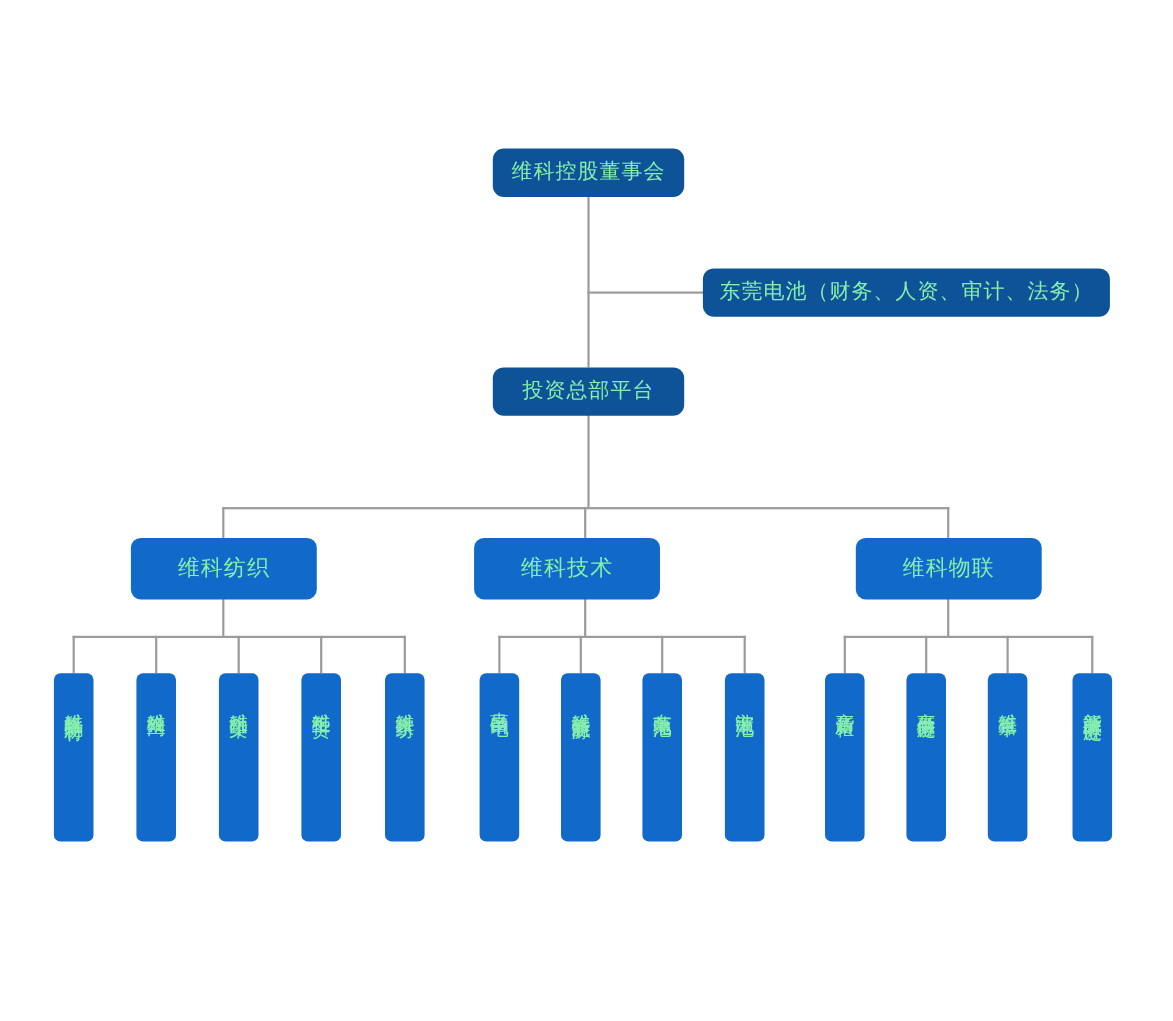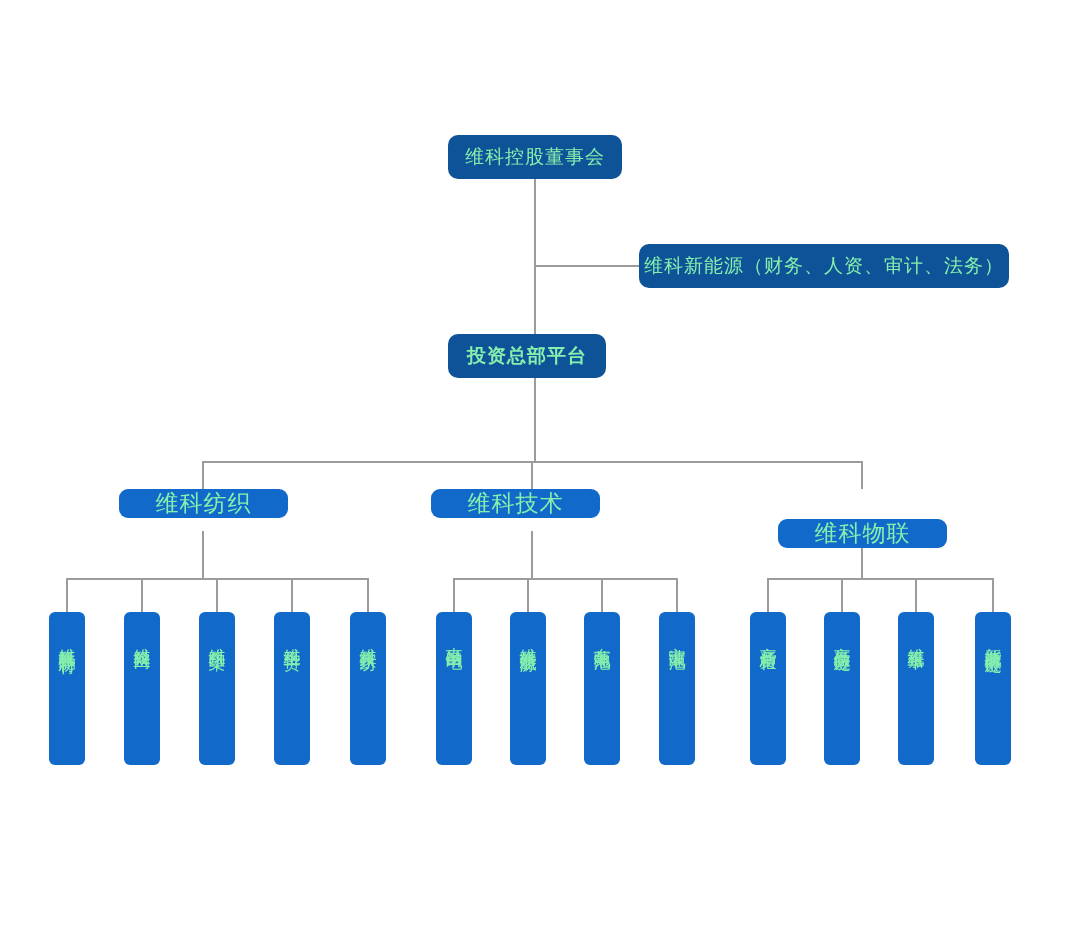--- a/index.html
+++ b/index.html
@@ -47,22 +47,22 @@
     font-size: 19px;
     height: 44px;
     border-radius: 10px;
   }
   .node.lvl-mgmt {
     font-size: 19px;
     height: 44px;
     border-radius: 10px;
   }
   .node.lvl2 {
-    font-size: 23px;
-    height: 29px;
+    font-size: 20px;
+    height: 56px;
     border-radius: 9px;
   }
   .node.lvl3 {
     font-size: 17px;
     border-radius: 6px;
     align-items: flex-start;
     padding-top: 22px;
     letter-spacing: 2px;
   }
   .node.lvl3 .vtext {
@@ -106,27 +106,27 @@
 
   <div class="conn v" style="left:861px; top:531px; height:48px;"></div>
   <div class="conn h" style="left:767px; top:578px; width:226px;"></div>
   <div class="conn v" style="left:767px; top:578px; height:34px;"></div>
   <div class="conn v" style="left:841px; top:578px; height:34px;"></div>
   <div class="conn v" style="left:915px; top:578px; height:34px;"></div>
   <div class="conn v" style="left:992px; top:578px; height:34px;"></div>
 
   <div class="node dark lvl1" style="left:448px; top:135px; width:174px;">维科控股董事会</div>
 
-  <div class="node dark lvl-mgmt" style="left:639px; top:244px; width:370px;">维科新能源（财务、人资、审计、法务）</div>
+  <div class="node dark lvl-mgmt" style="left:639px; top:244px; width:370px;">东莞电池（财务、人资、审计、法务）</div>
 
-  <div class="node dark lvl1" style="left:448px; top:334px; width:158px;font-weight:bold;">投资总部平台</div>
+  <div class="node dark lvl1" style="left:448px; top:334px; width:174px;">投资总部平台</div>
 
   <div class="node bright lvl2" style="left:119px; top:489px; width:169px;">维科纺织</div>
   <div class="node bright lvl2" style="left:431px; top:489px; width:169px;">维科技术</div>
-  <div class="node bright lvl2" style="left:778px; top:489px; width:169px;margin-top:30px;">维科物联</div>
+  <div class="node bright lvl2" style="left:778px; top:489px; width:169px;">维科物联</div>
 
   <div class="node bright lvl3" style="left:49px; top:612px; width:36px; height:153px;">
     <span class="vtext">维科氢能特材</span>
   </div>
   <div class="node bright lvl3" style="left:124px; top:612px; width:36px; height:153px;">
     <span class="vtext">维科丝网</span>
   </div>
   <div class="node bright lvl3" style="left:199px; top:612px; width:36px; height:153px;">
     <span class="vtext">维科印染</span>
   </div>

